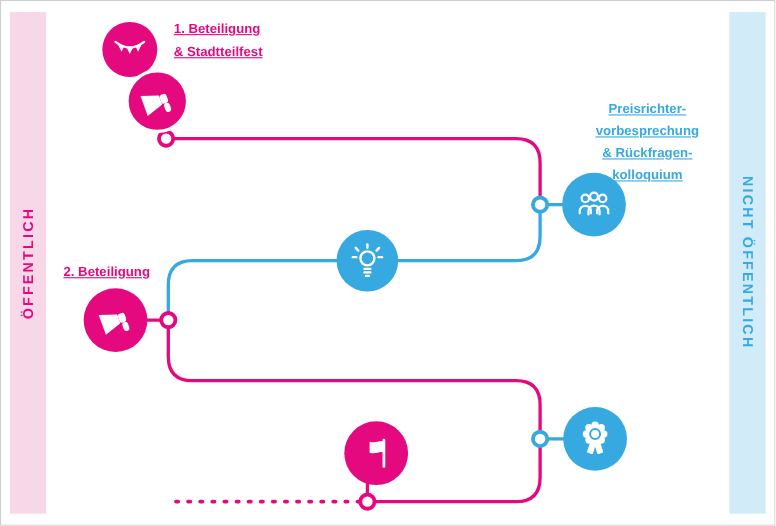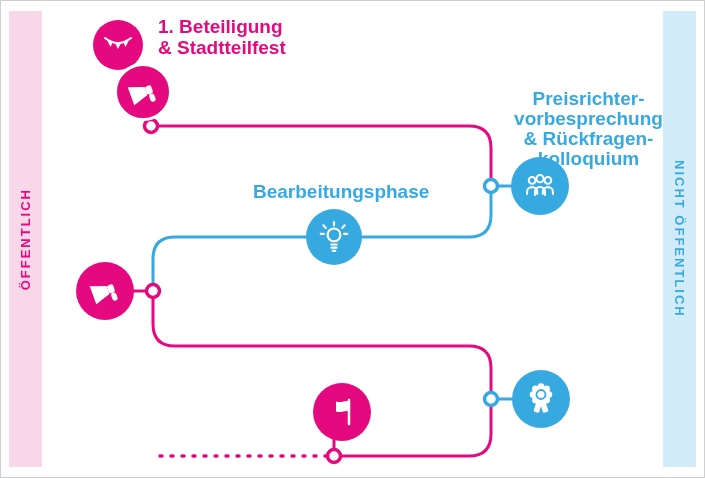--- a/index.html
+++ b/index.html
@@ -17,22 +17,22 @@
   .band.right .band-label { color:#36a9e1; writing-mode:vertical-rl; }
 
   svg.wires { position:absolute; left:0; top:0; }
 
   .icon-circle { position:absolute; border-radius:50%; box-sizing:border-box;
                  display:flex; align-items:center; justify-content:center; }
   .icon-circle.pink { background:#e5097f; }
   .icon-circle.blue { background:#36a9e1; }
   .icon-circle.ring { border:3px solid #ffffff; }
 
-  .node-label { position:absolute; font-weight:bold; font-size:19px;
-                line-height:21px; white-space:pre-line; }
+  .node-label { position:absolute; font-weight:bold; font-size:12px;
+                line-height:21px; white-space:pre-line;text-decoration:underline; }
   .node-label.pink { color:#e5097f; }
   .node-label.blue { color:#36a9e1; }
   .ta-c { text-align:center; }
   .ta-l { text-align:left; }
 </style>
 </head>
 <body>
 
 <div class="stage">
 
@@ -97,37 +97,37 @@
         <circle cx="9" cy="11" r="3"></circle>
         <circle cx="23" cy="11" r="3"></circle>
         <circle cx="16" cy="9.5" r="3.2"></circle>
         <path d="M4.5 23 v-2 a4.5 4 0 0 1 9 0 v2"></path>
         <path d="M18.5 23 v-2 a4.5 4 0 0 1 9 0 v2"></path>
         <path d="M11.5 24 v-3 a4.5 4.2 0 0 1 9 0 v3"></path>
       </g>
     </svg>
   </div>
 
-  <div class="node-label blue ta-c" style="left:252px; top:180px; width:170px;">Bearbeitungsphase</div>
   <div class="icon-circle blue" style="left:305px; top:208px; width:56px; height:56px;">
     <svg width="34" height="34" viewBox="0 0 32 32">
       <g fill="none" stroke="#fff" stroke-width="2" stroke-linecap="round">
         <path d="M16 2 V5"></path>
         <path d="M6 5 L8.2 7.4"></path>
         <path d="M26 5 L23.8 7.4"></path>
         <path d="M3.5 13 H6.5"></path>
         <path d="M25.5 13 H28.5"></path>
         <circle cx="16" cy="14" r="6"></circle>
         <path d="M13.5 23 H18.5"></path>
         <path d="M13.5 26 H18.5"></path>
         <path d="M14.8 29 H17.2"></path>
       </g>
     </svg>
   </div>
 
+  <div class="node-label pink ta-c" style="left:36px; top:236px; width:120px;">2. Beteiligung</div>
   <div class="icon-circle pink" style="left:75px; top:261px; width:58px; height:58px;">
     <svg width="34" height="34" viewBox="0 0 32 32">
       <g fill="#fff" transform="rotate(-20 16 16)">
         <polygon points="4,7 19,12 19,20 4,25"></polygon>
         <rect x="19" y="12" width="6" height="8" rx="2"></rect>
         <rect x="20" y="20" width="5" height="8" rx="2.5"></rect>
       </g>
     </svg>
   </div>
 

